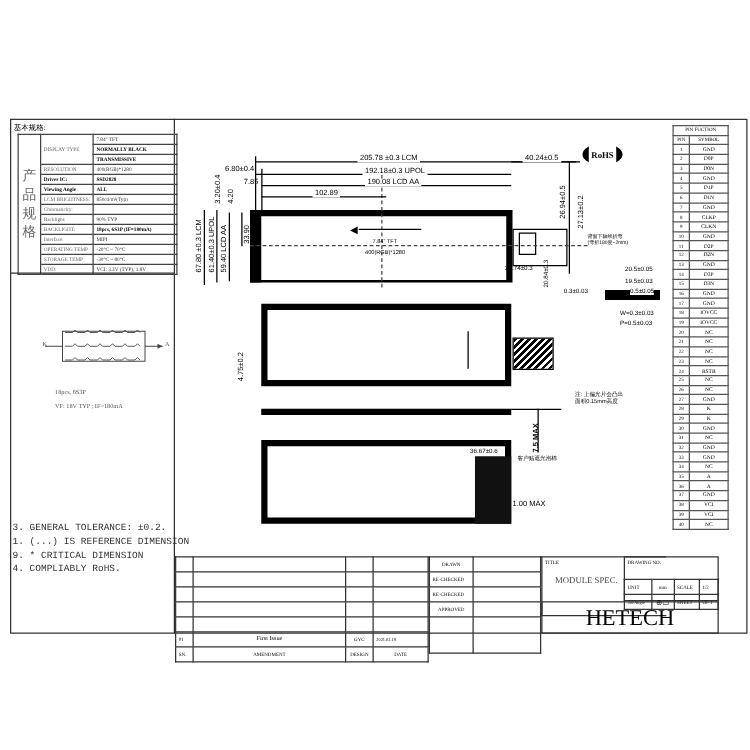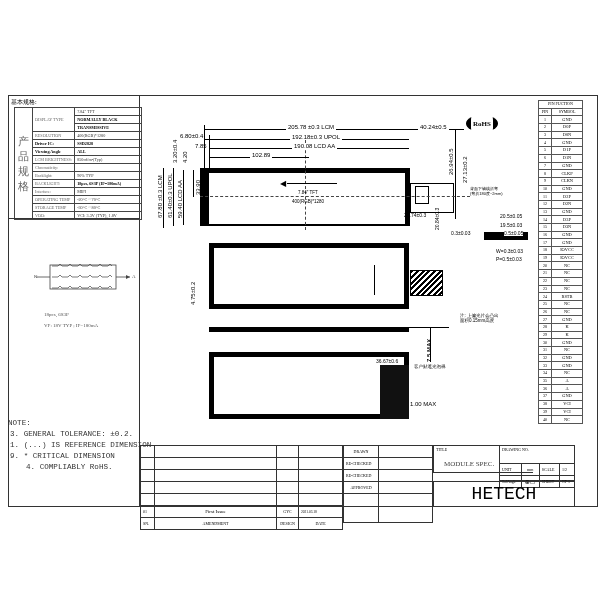--- a/index.html
+++ b/index.html
@@ -116,25 +116,24 @@
     </g>
     <polygon points="94,16 90,14 90,18" fill="#444"></polygon>
   </svg>
   <div class="led-note" style="left:26px;top:55px">K</div>
   <div class="led-note" style="left:124px;top:55px">A</div>
   <div class="led-note" style="left:36px;top:93px">18pcs, 6S3P</div>
   <div class="led-note" style="left:36px;top:104px">VF: 18V TYP ; IF=180mA</div>
 </div>
 
 <div class="notes">
-  <div>NOTE:</div>
   <div style="padding-left:2px">3. GENERAL TOLERANCE: ±0.2.</div>
   <div style="padding-left:2px">1. (...) IS REFERENCE DIMENSION</div>
   <div style="padding-left:2px">9. * CRITICAL DIMENSION</div>
-  <div style="padding-left:18px">4. COMPLIABLY RoHS.</div>
+  <div style="padding-left:2px">4. COMPLIABLY RoHS.</div>
 </div>
 
 <div>
 
   <div class="abs" style="left:200px;top:168px;width:210px;height:58px;border:5px solid #000;border-bottom-width:2px"></div>
   <div class="abs" style="left:200px;top:168px;width:9px;height:58px;background:#000"></div>
 
   <div class="abs" style="left:410px;top:183px;width:44px;height:30px;border:1px solid #000"></div>
   <div class="abs" style="left:415px;top:186px;width:14px;height:18px;border:1px solid #000"></div>
 
@@ -454,21 +453,21 @@
         <td style="height:9px;text-align:center">APPROVED</td>
         <td></td>
       </tr>
   <tr>
         <td style="height:29px"></td>
         <td></td>
       </tr>
 </tbody>
   </table>
 
-<div class="abs" style="left:433px;top:445px;width:100px;height:28px;border:1px solid #333;border-right:none">
+<div class="abs" style="left:433px;top:445px;width:100px;height:48px;border:1px solid #333;border-right:none">
   <div style="position:absolute;left:2px;top:1px;font-size:4px">TITLE</div>
   <div style="position:absolute;left:10px;top:14px;font-size:7px;color:#444">MODULE SPEC.</div>
 </div>
 <div class="abs" style="left:499px;top:445px;width:76px;height:36px;border:1px solid #333">
   <div style="position:absolute;left:2px;top:1px;font-size:4px">DRAWING NO.</div>
   <table class="tb" style="left:-1px;top:17px;width:76px">
     <tbody>
         <tr>
           <td style="height:9px">UNIT</td>
           <td style="text-align:center">mm</td>
@@ -478,14 +477,14 @@
     <tr>
           <td style="height:9px;font-size:3.5px">3rd Angle</td>
           <td style="font-size:6px;text-align:center">⊕▭</td>
           <td>SHEET</td>
           <td>OF 1</td>
         </tr>
   </tbody>
     </table>
 </div>
 <div class="abs" style="left:433px;top:481px;width:142px;height:26px;border:1px solid #333;display:flex;align-items:center;justify-content:center">
-  <span style="font-family:Liberation Mono, monospace;font-size:18px">HETECH</span>
+  <span style="font-family:Liberation Serif, serif;font-size:18px">HETECH</span>
 </div>
 
 </body></html>

